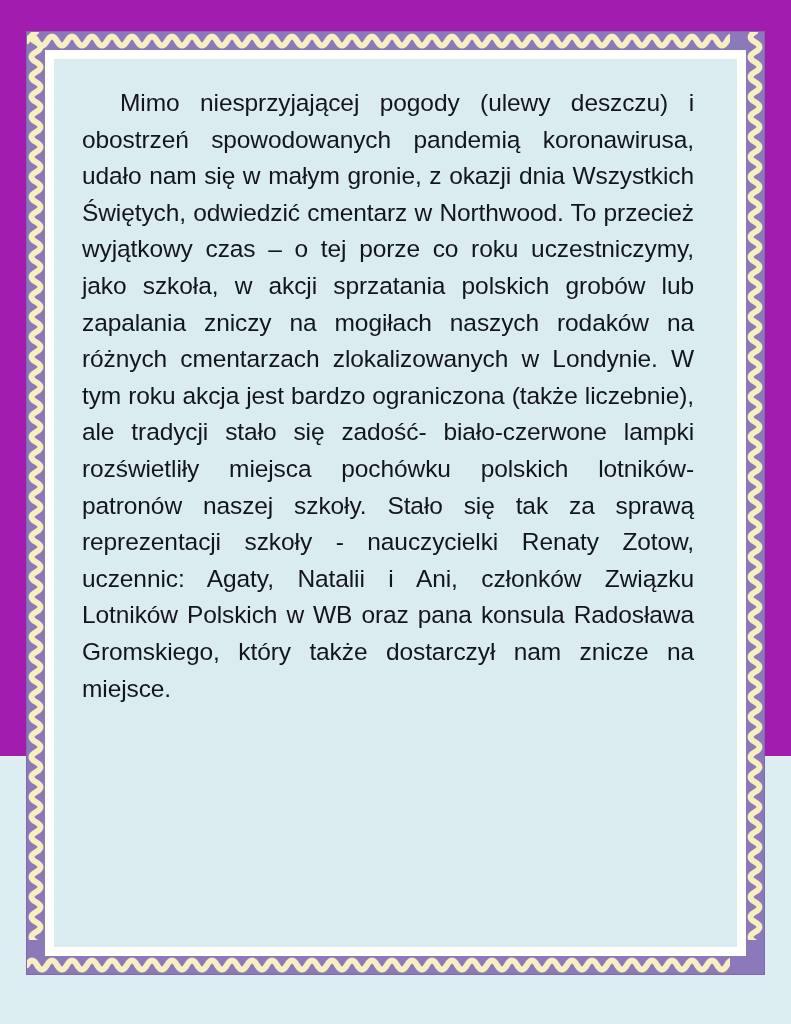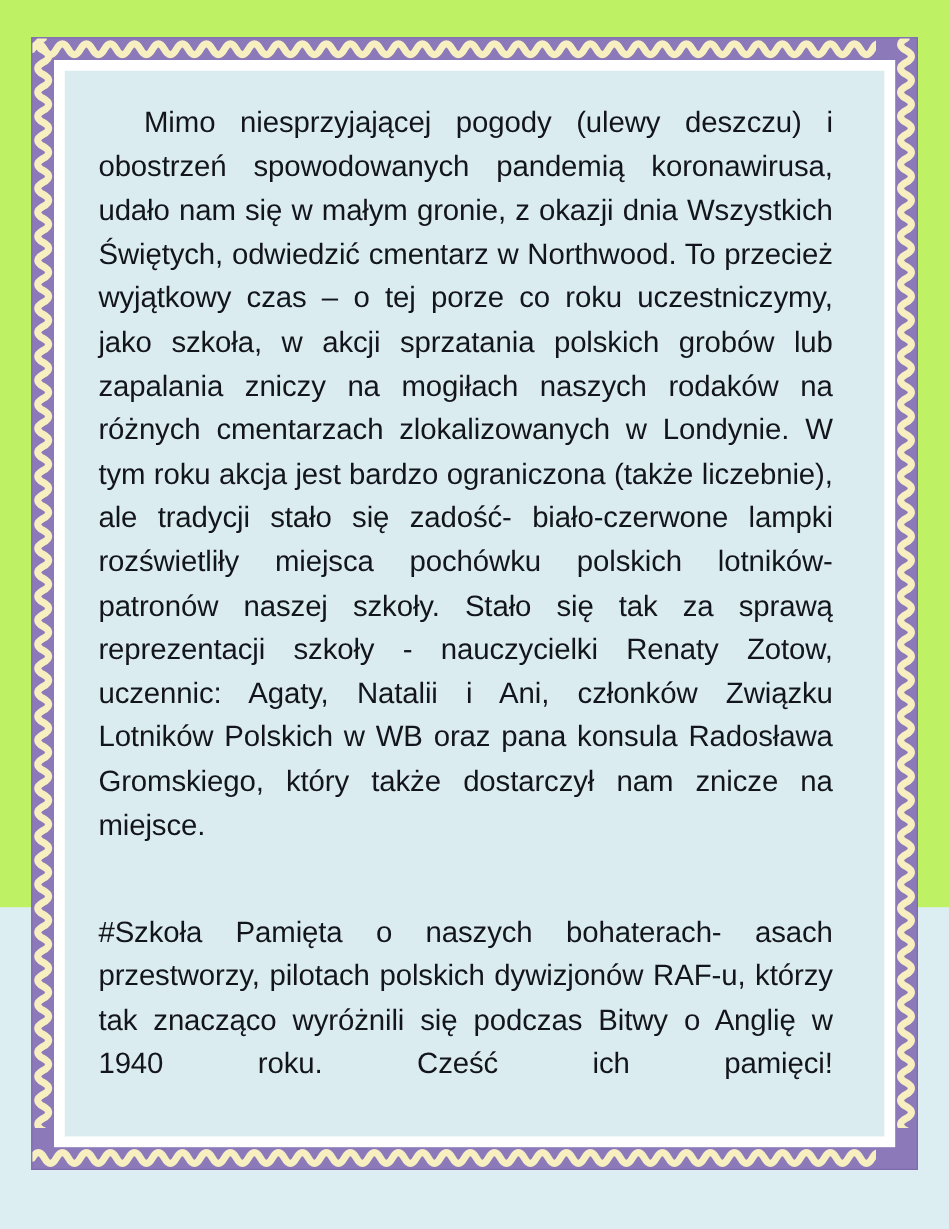--- a/index.html
+++ b/index.html
@@ -12,21 +12,21 @@
     background: #dceef2;
     font-family: "Liberation Sans", sans-serif;
     overflow: hidden;
   }
 
   
   .page {
     position: relative;
     width: 791px;
     height: 756px;
-    background: #bef264;
+    background: #a21caf;
     box-sizing: border-box;
   }
 
   
   .frame-outer {
     position: absolute;
     left: 26px;
     top: 31px;
     width: 739px;
     height: 944px;
@@ -158,21 +158,20 @@
         <svg width="18" height="908" viewBox="0 0 18 908" preserveAspectRatio="none" aria-hidden="true">
           <path d="M9,0 Q0,5 9,10 T9,20 T9,30 T9,40 T9,50 T9,60 T9,70 T9,80 T9,90 T9,100 T9,110 T9,120 T9,130 T9,140 T9,150 T9,160 T9,170 T9,180 T9,190 T9,200 T9,210 T9,220 T9,230 T9,240 T9,250 T9,260 T9,270 T9,280 T9,290 T9,300 T9,310 T9,320 T9,330 T9,340 T9,350 T9,360 T9,370 T9,380 T9,390 T9,400 T9,410 T9,420 T9,430 T9,440 T9,450 T9,460 T9,470 T9,480 T9,490 T9,500 T9,510 T9,520 T9,530 T9,540 T9,550 T9,560 T9,570 T9,580 T9,590 T9,600 T9,610 T9,620 T9,630 T9,640 T9,650 T9,660 T9,670 T9,680 T9,690 T9,700 T9,710 T9,720 T9,730 T9,740 T9,750 T9,760 T9,770 T9,780 T9,790 T9,800 T9,810 T9,820 T9,830 T9,840 T9,850 T9,860 T9,870 T9,880 T9,890 T9,900 T9,910" fill="none" stroke="#f7efc0" stroke-width="6" stroke-linecap="round"></path>
         </svg>
       </div>
 
       <div class="frame-inner-white">
         <div class="content-surface">
 
           <div class="doc-body">
             <p class="para indent">Mimo niesprzyjającej pogody (ulewy deszczu) i obostrzeń spowodowanych pandemią koronawirusa, udało nam się w małym gronie, z okazji dnia Wszystkich Świętych, odwiedzić cmentarz w Northwood. To przecież wyjątkowy czas – o tej porze co roku uczestniczymy, jako szkoła, w akcji sprzatania polskich grobów lub zapalania zniczy na mogiłach naszych rodaków na różnych cmentarzach zlokalizowanych w Londynie. W tym roku akcja jest bardzo ograniczona (także liczebnie), ale tradycji stało się zadość- biało-czerwone lampki rozświetliły miejsca pochówku polskich lotników-patronów naszej szkoły. Stało się tak za sprawą reprezentacji szkoły - nauczycielki Renaty Zotow, uczennic: Agaty, Natalii i Ani, członków Związku Lotników Polskich w WB oraz pana konsula Radosława Gromskiego, który także dostarczył nam znicze na miejsce.</p>
-            <p class="para">#Szkoła Pamięta o naszych bohaterach- asach przestworzy, pilotach polskich dywizjonów RAF-u, którzy tak znacząco wyróżnili się podczas Bitwy o Anglię w 1940 roku. Cześć ich pamięci!</p>
           </div>
 
         </div>
       </div>
 
     </div>
   </div>
 
 </div>
 

